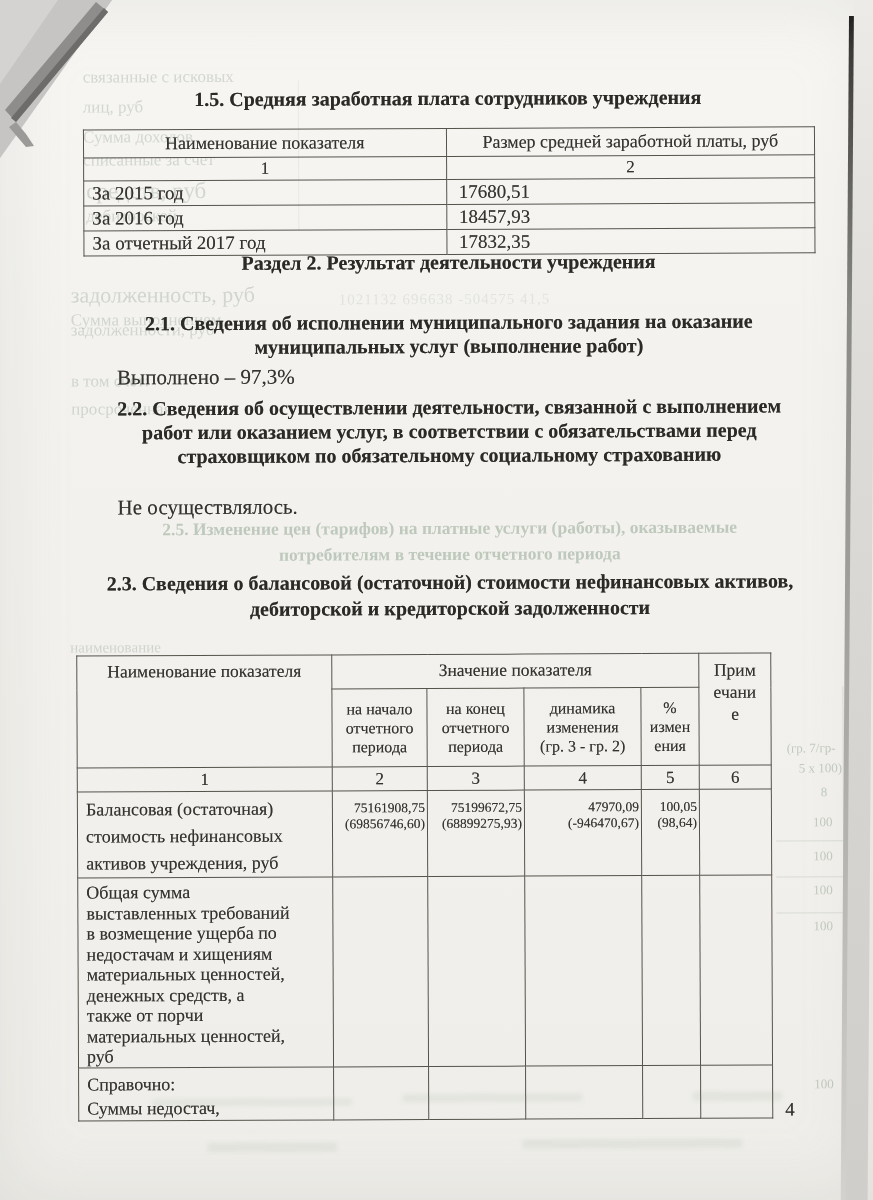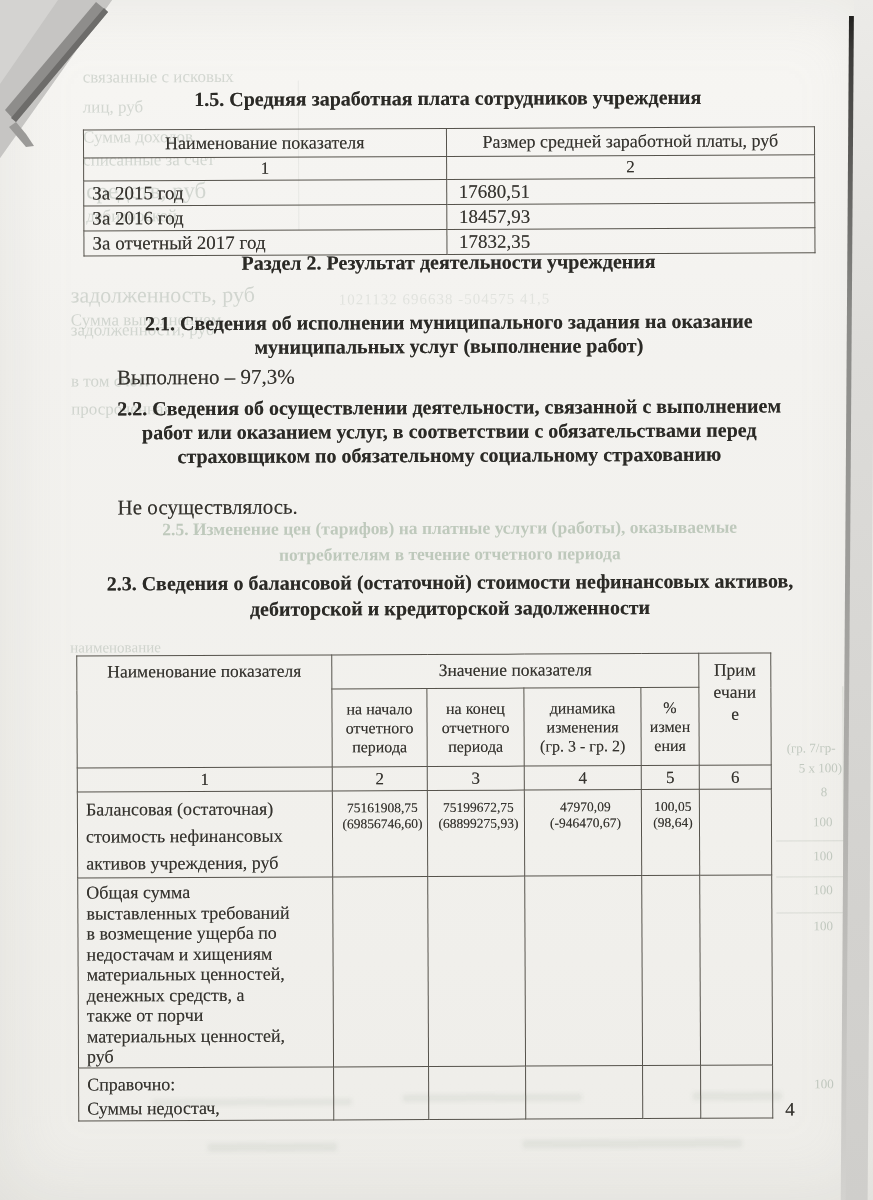--- a/index.html
+++ b/index.html
@@ -30,21 +30,21 @@
   .t1 .lab{padding-left:8px;}
   .t1 .val{padding-left:12px;}
 
   
   .t2{position:absolute;left:76px;top:654px;width:694px;}
   .t2 td{vertical-align:top;}
   .t2 .gh-head{font-size:17.5px;text-align:center;padding-top:5px;}
   .t2 .sub{font-size:16px;text-align:center;vertical-align:middle;white-space:pre-line;line-height:19px;}
   .t2 .num{font-size:17px;text-align:center;vertical-align:middle;}
   .t2 .name{font-size:18px;text-align:left;padding:4px 6px 0 8px;white-space:pre-line;}
-  .t2 .val{font-size:13.5px;text-align:center;padding:9px 2px 0 7px;white-space:pre-line;line-height:16px;}
+  .t2 .val{font-size:13.5px;text-align:right;padding:9px 2px 0 7px;white-space:pre-line;line-height:16px;}
   .lh-wide{line-height:27px;}
   .lh-tight{line-height:20.5px;}
   .lh-mid{line-height:24px;}
 
   
   .ghost{color:rgba(123,143,126,.40);text-shadow:none;white-space:nowrap;}
   .ghost-light{color:rgba(128,145,132,.30);}
   .ghost-b{font-weight:bold;color:rgba(118,146,120,.42);}
   .gline{background:rgba(135,150,138,.22);}
   .smudge{background:rgba(120,135,120,.10);filter:blur(2px);border-radius:3px;}

